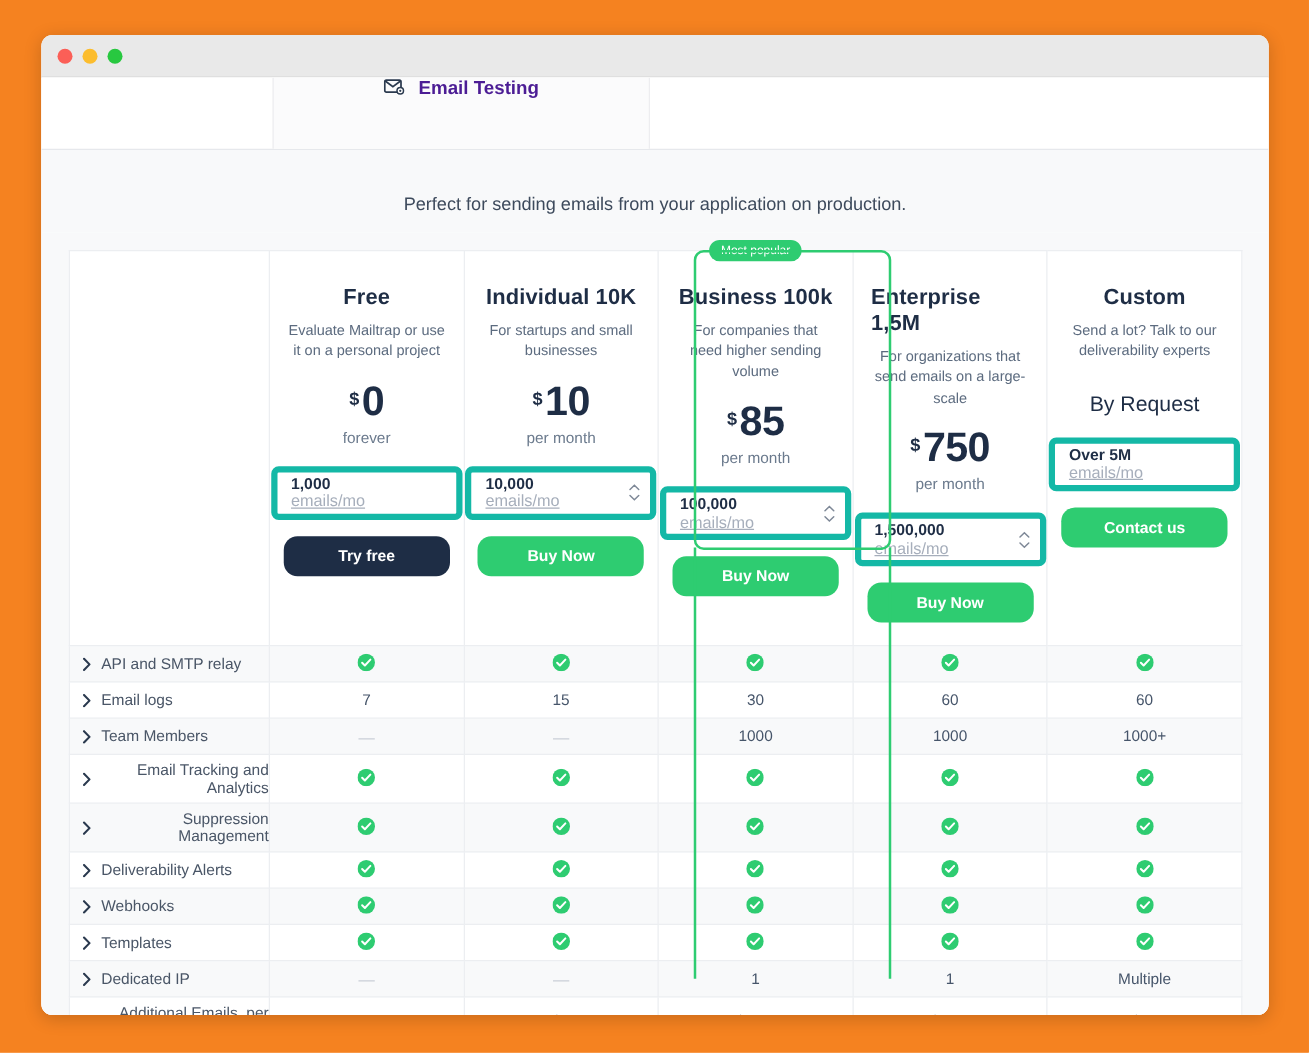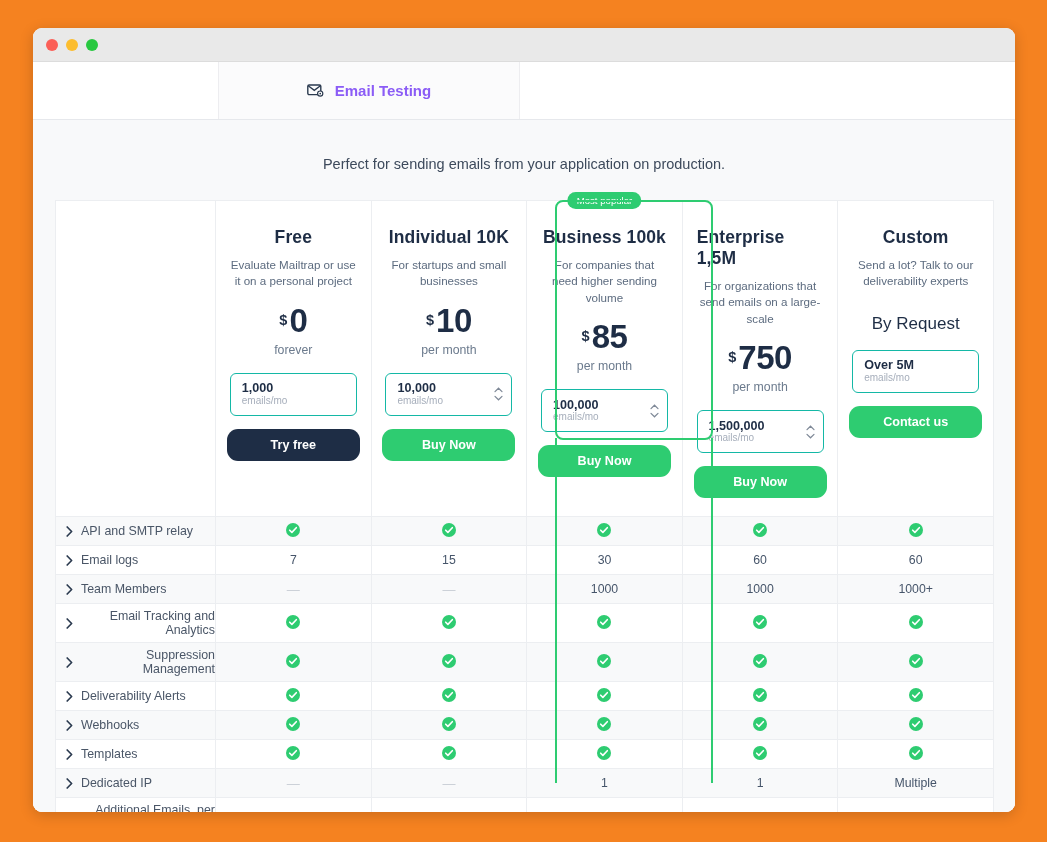--- a/index.html
+++ b/index.html
@@ -44,25 +44,25 @@
   .tabbar {
     display: flex;
     height: 58px;
     background: #ffffff;
     border-bottom: 1px solid #e6e8ec;
     padding-left: 185px;
   }
   .tab {
     position: relative;
     width: 302px;
-    display: flex; align-items: center; justify-content: center;
+    display: flex; align-items: flex-start; justify-content: center;
     gap: 11px;
     font-size: 15px;
     font-weight: 700;
-    color: #8b5cf6;
+    color: #4c1d95;
     background: #fbfbfc;
     border-left: 1px solid #ededf0;
     border-right: 1px solid #ededf0;
     cursor: pointer;
   }
   .tab.active {
     background: #f7f8f9;
     border-top: 4px solid #1e2d45;
   }
   .tab svg { display:block; }
@@ -117,31 +117,31 @@
     display: flex; align-items: flex-start; justify-content: center;
     color:#1e2d45;
   }
   .price .cur { font-size: 14.5px; font-weight: 600; margin-top: 8px; margin-right: 2px; }
   .price .amt { font-size: 33px; font-weight: 700; line-height: 1; letter-spacing:-.5px; }
   .price-note { font-size: 12.3px; color:#6b7a8d; margin-top: 6px; }
   .byreq { font-size:17px; font-weight:400; color:#1e2d45; margin-top:24px; }
 
   .qty {
     margin-top: 16px;
-    width: 127px; height: 43px;
-    border: 1px solid #14b8a6; border-radius: 6px;
+    width: 153px; height: 43px;
+    border: 5px solid #14b8a6; border-radius: 6px;
     background:#fff;
     display:flex; align-items:center;
     padding: 0 8px 0 11px;
     position: relative;
     cursor: text;
   }
   .qty .stack { display:flex; flex-direction:column; line-height:1.08; flex:1; }
   .qty .val { font-size: 12.6px; font-weight:700; color:#1e2d45; }
-  .qty .ph { font-size: 10px; color:#a6aebb; }
+  .qty .ph { font-size: 13px; color:#a6aebb;text-decoration:underline; }
   .spin { display:flex; flex-direction:column; gap:2px; color:#7e8897; cursor:pointer; }
   .spin svg { display:block; }
 
   .cta {
     margin-top: 13px;
     width: 133px; height: 32px;
     border-radius: 11px;
     display:flex; align-items:center; justify-content:center;
     font-size: 12.6px; font-weight: 700; color:#fff;
     cursor:pointer; border:none;

